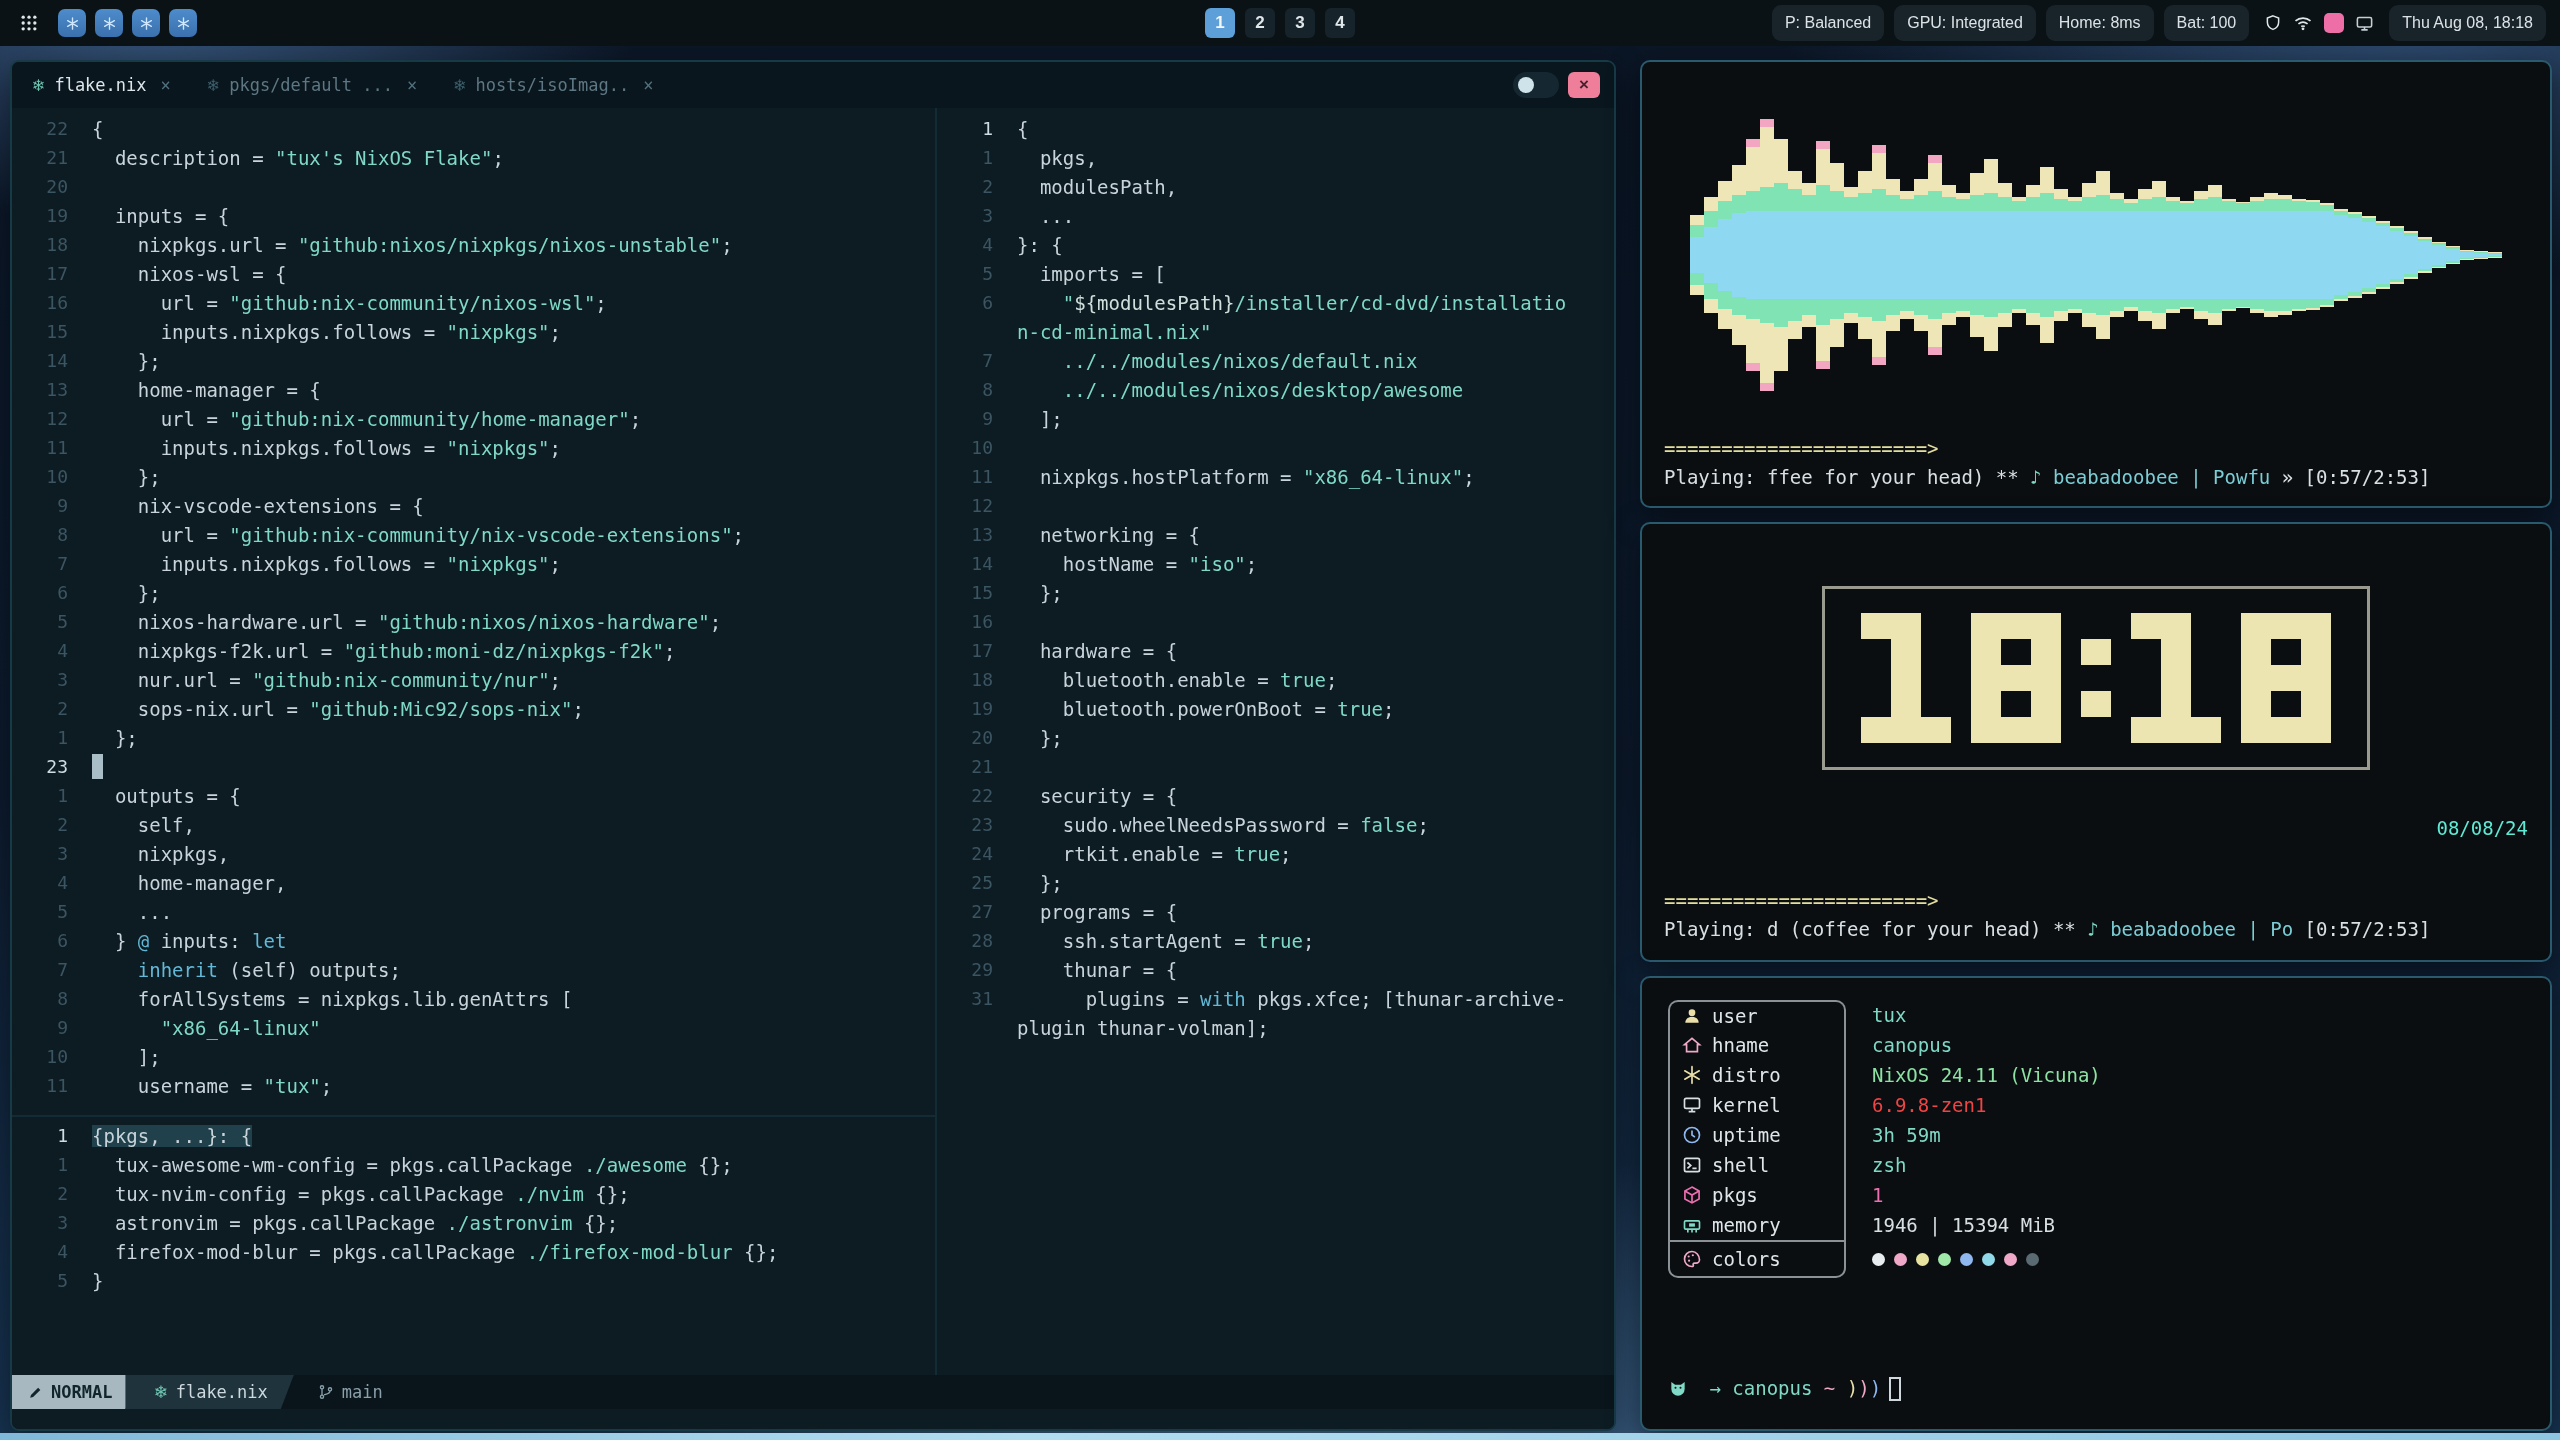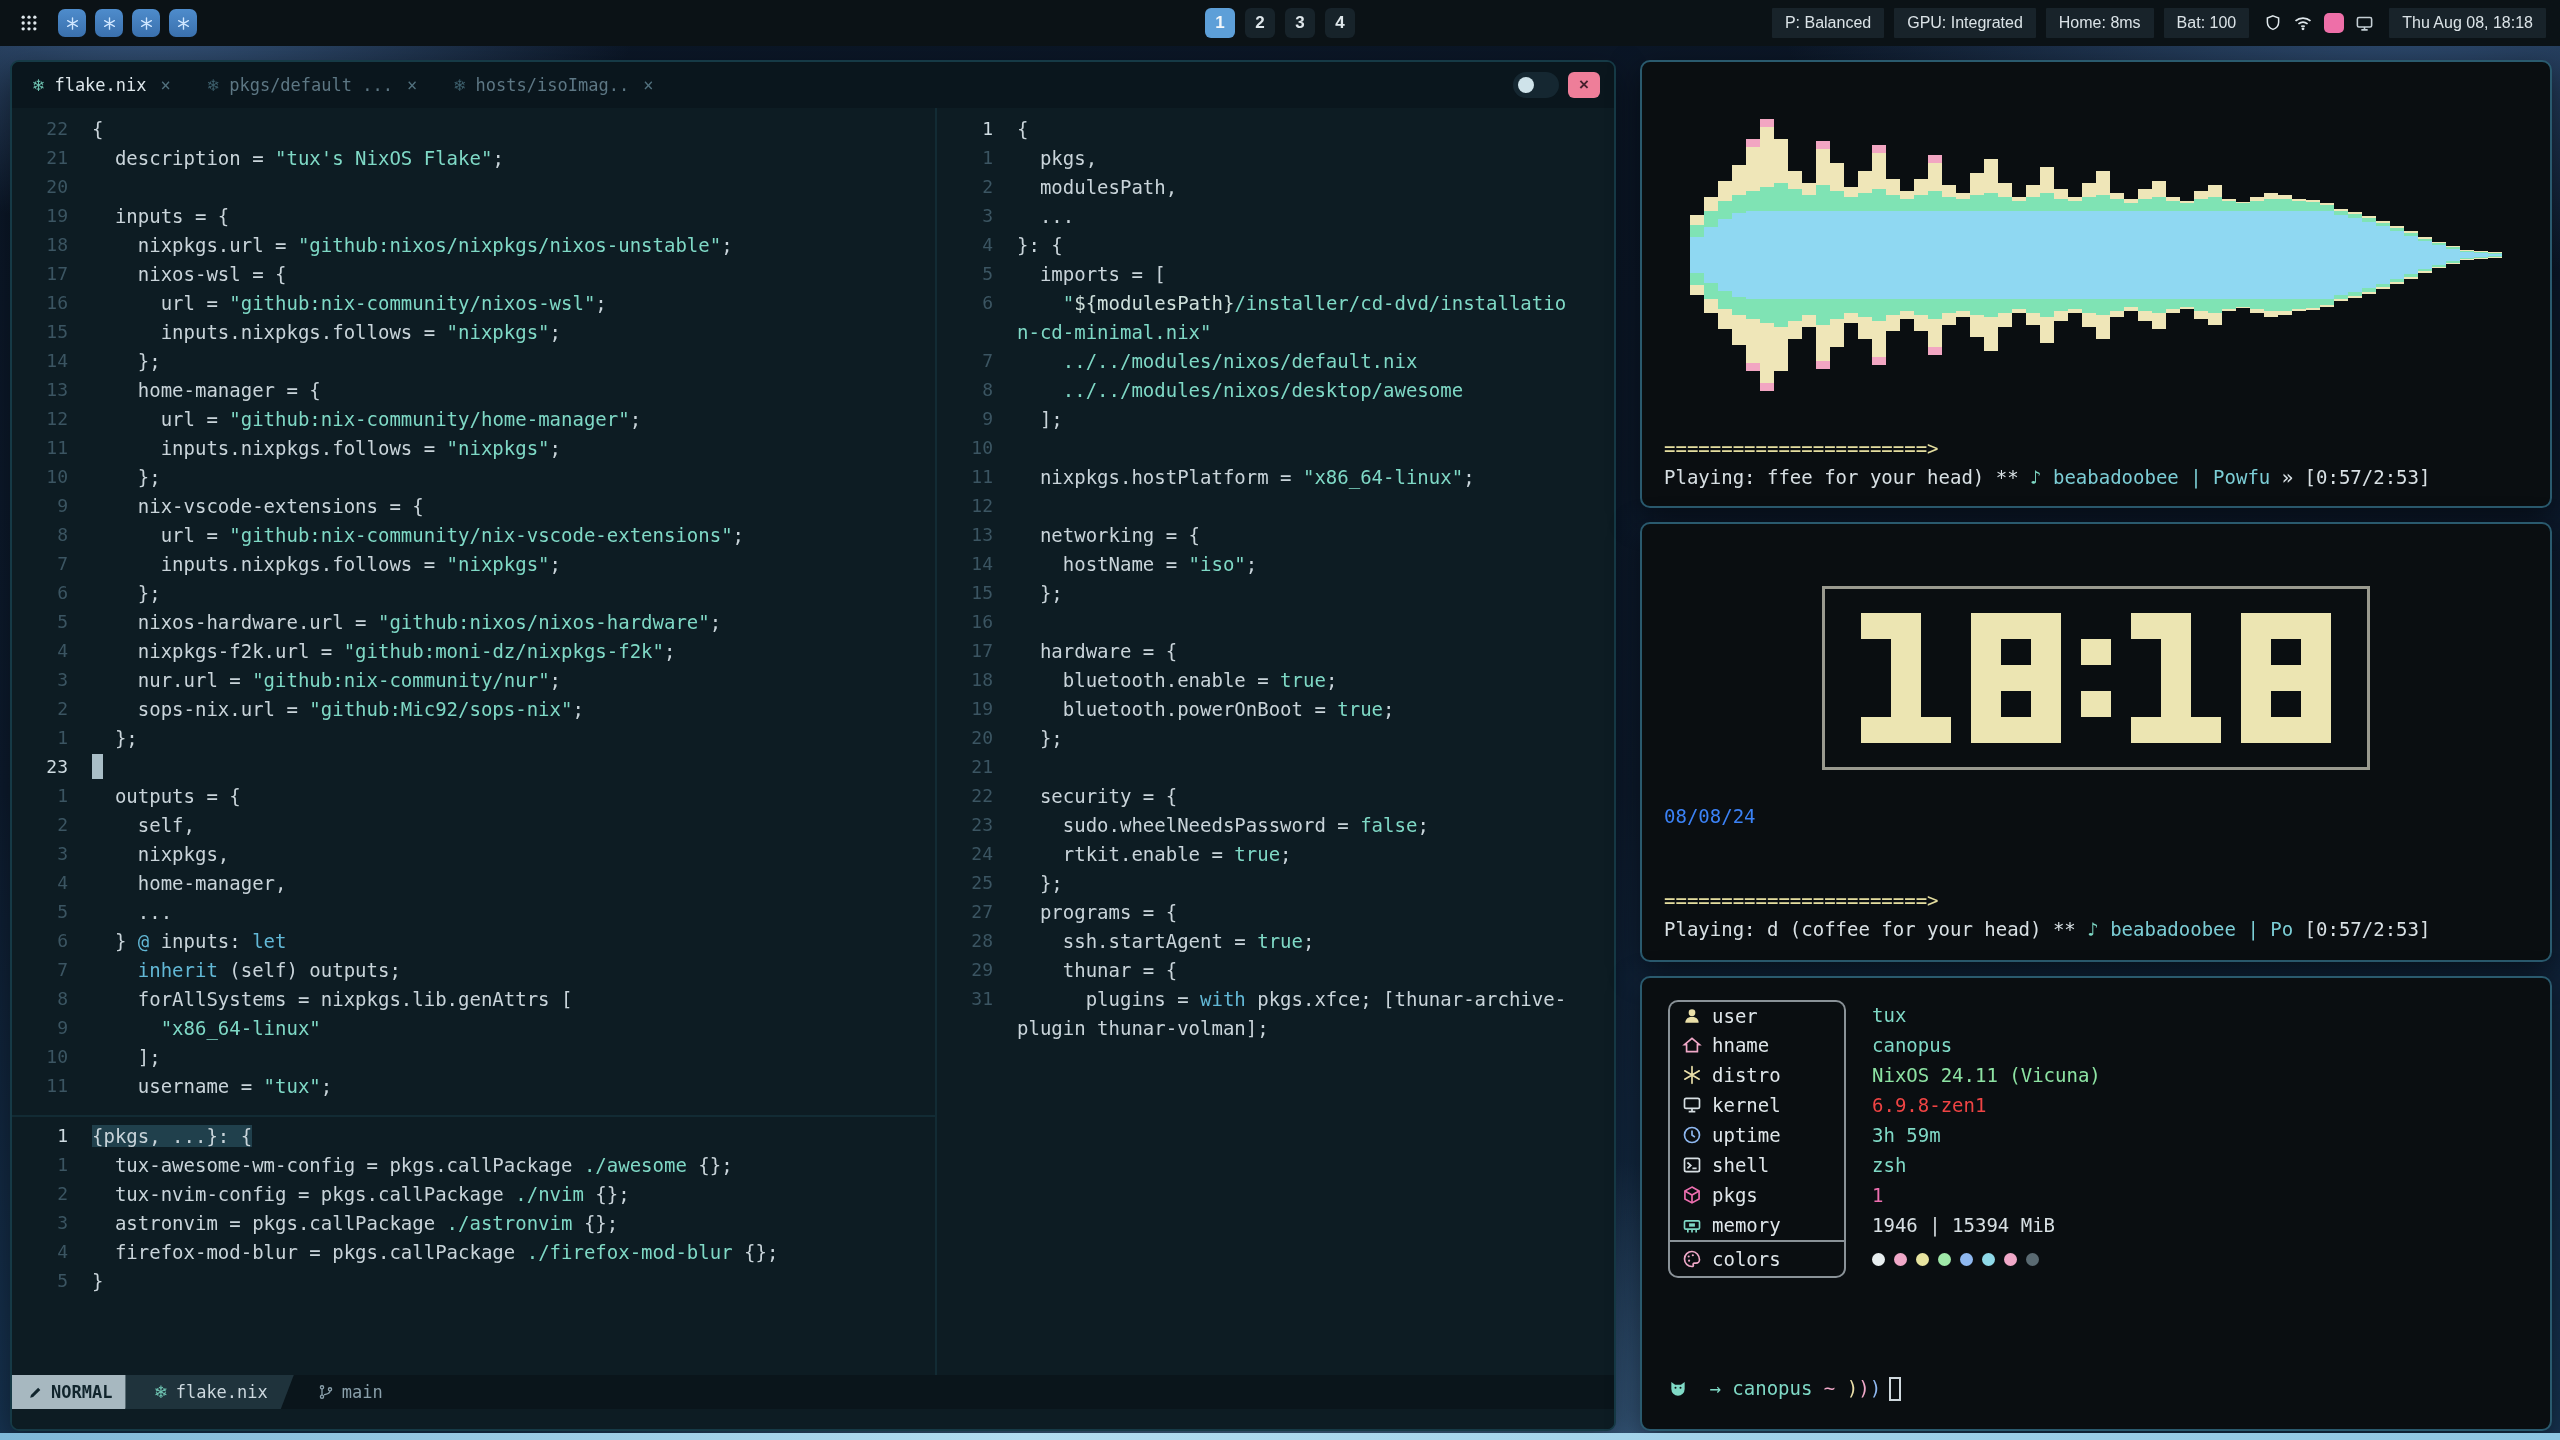--- a/index.html
+++ b/index.html
@@ -20,21 +20,21 @@
     display:flex;align-items:center;padding:0 14px;box-sizing:border-box;gap:14px;z-index:5}
   .launcher{display:flex;align-items:center;justify-content:center;width:30px;height:30px;border-radius:6px;cursor:pointer}
   .wslist{display:flex;gap:9px;align-items:center}
   .wsbtn{width:28px;height:28px;border-radius:7px;background:linear-gradient(180deg,#4e8ccc,#3a70ad);
     display:flex;align-items:center;justify-content:center;cursor:pointer}
   .centerwins{position:absolute;left:50%;top:50%;transform:translate(-50%,-50%);display:flex;gap:10px}
   .winbtn{width:30px;height:30px;border-radius:6px;background:#17232a;color:#dfe7eb;
     display:flex;align-items:center;justify-content:center;font:700 17px "Liberation Sans",sans-serif;cursor:pointer}
   .winbtn.active{background:#5d9fd8;color:#f2f7fa}
   .barright{margin-left:auto;display:flex;align-items:center;gap:10px}
-  .pill{height:30px;border-radius:1px;background:#18232a;color:#dbe3e7;display:flex;align-items:center;
+  .pill{height:36px;border-radius:9px;background:#18232a;color:#dbe3e7;display:flex;align-items:center;
     padding:0 13px;font:16px "Liberation Sans",sans-serif;white-space:nowrap}
   .tray{display:flex;align-items:center;gap:11px;margin:0 5px}
   .pinksq{width:20px;height:20px;border-radius:5px;background:#ee6fa8}
 
   
   #editor{position:absolute;left:10px;top:60px;width:1606px;height:1371px;background:#0d1c23;
     border:2px solid #163a46;border-radius:9px;box-sizing:border-box;overflow:hidden;
     box-shadow:0 12px 34px rgba(0,0,0,.45)}
   .tabline{height:46px;background:#0a161d;display:flex;align-items:center;padding:0 20px;gap:36px;position:relative}
   .tab{display:flex;align-items:center;gap:9px;font-size:17px;color:#5d7784;cursor:pointer}
@@ -100,21 +100,21 @@
   .playline{white-space:pre;overflow:hidden}
   .pseg-t{color:#d8e0e4}
   .pseg-n{color:#7fd9c6}
   .pseg-a{color:#7cced6}
 
   #win-clock{top:522px;height:440px;display:flex;flex-direction:column;padding:16px 22px}
   .clockbox{margin:46px auto 0;display:flex;gap:20px;padding:24px 36px;border:3px solid #9a9a8f}
   .digit{display:grid;grid-auto-rows:26px}
   .dcell{width:30px;height:26px}
   .dcell.on{background:#ece5b2}
-  .clockdate{text-align:left;margin-top:32px;color:#3b82f6}
+  .clockdate{text-align:right;margin-top:44px;color:#5eead4}
   .flexspacer{flex:1}
 
   #win-fetch{top:976px;height:455px;padding:20px 26px;display:flex;flex-direction:column}
   .fetch-rows{width:-moz-fit-content;width:fit-content;margin-top:2px}
   .frow{display:flex;align-items:center;height:30px}
   .frow.colors{height:38px}
   .fcol{width:178px;box-sizing:border-box;display:flex;align-items:center;gap:10px;padding:0 12px;
     border-left:2px solid #8a9298;border-right:2px solid #8a9298;height:100%}
   .frow:first-child .fcol{border-top:2px solid #8a9298;border-radius:10px 10px 0 0}
   .frow.colors .fcol{border-bottom:2px solid #8a9298;border-top:2px solid #8a9298;border-radius:0 0 10px 10px}

